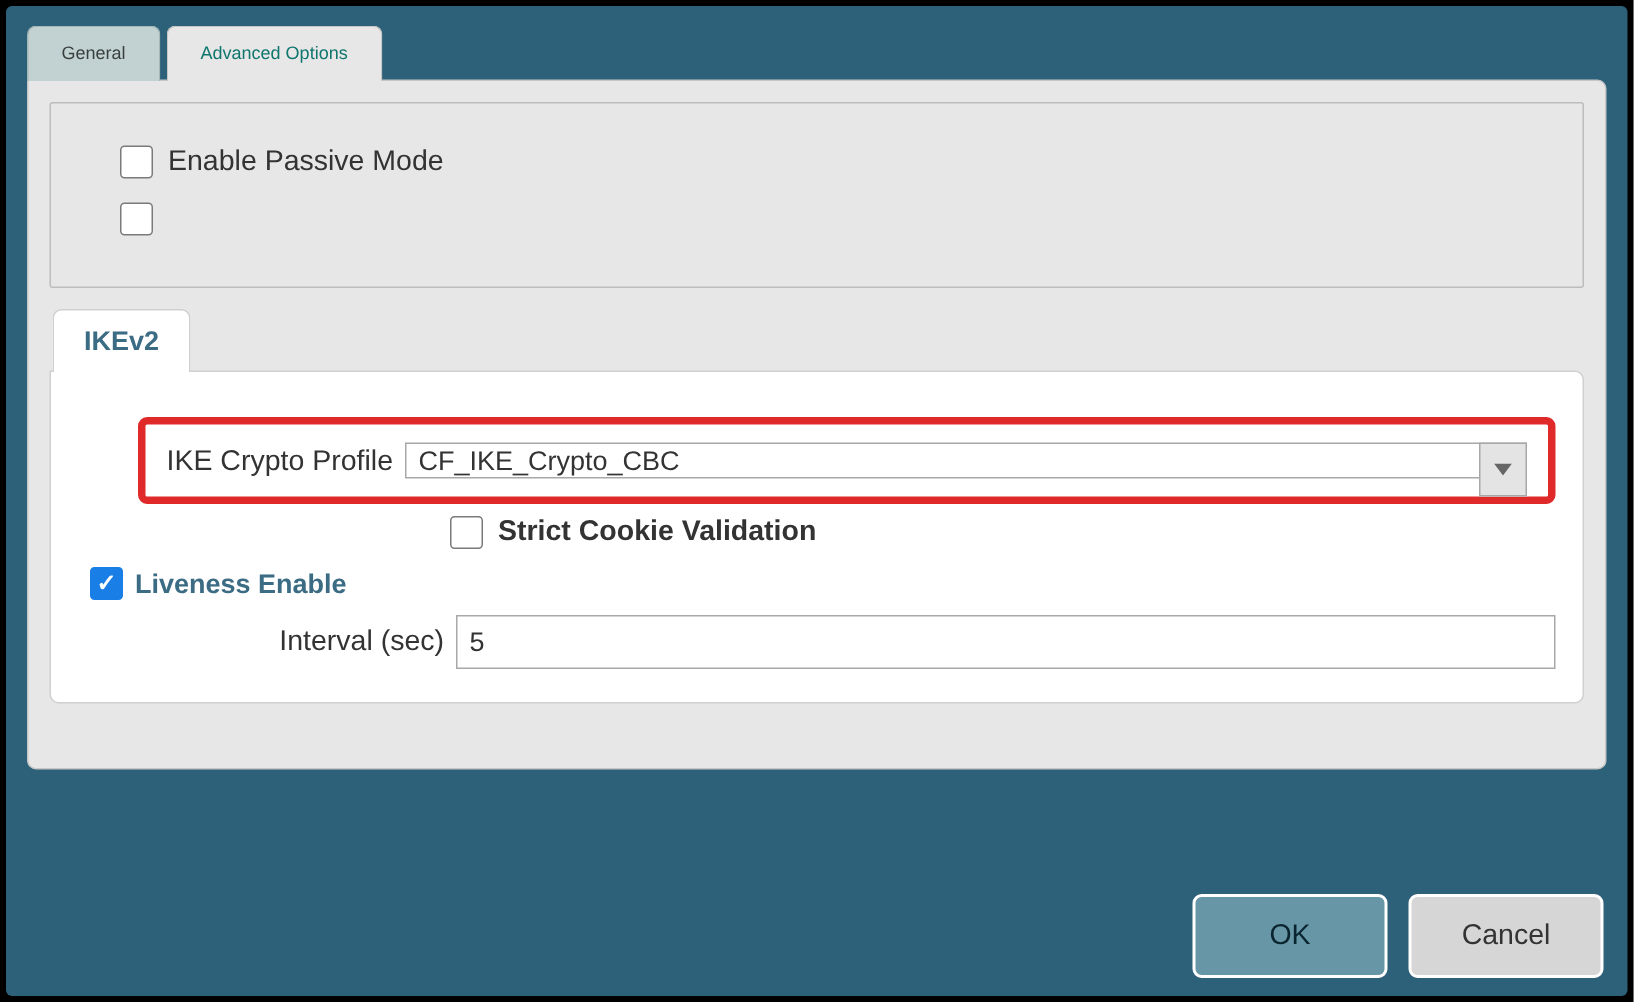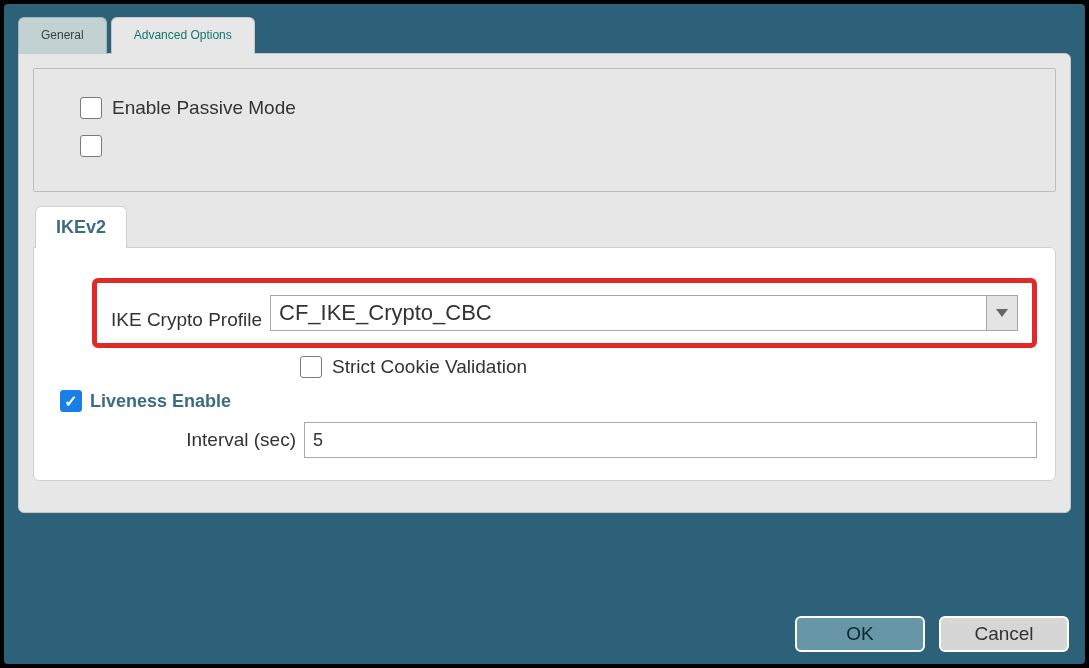--- a/index.html
+++ b/index.html
@@ -160,24 +160,24 @@
     font-size: 19px;
     color: #333;
     white-space: nowrap;
   }
   .select-wrap {
     flex: 1;
     position: relative;
   }
   .select-input {
     width: 100%;
-    height: 36px;
+    height: 24px;
     border: 1px solid #a8a8a8;
     background: #fff;
-    font-size: 22px;
+    font-size: 18px;
     padding: 4px 36px 4px 8px;
     color: #333;
   }
   .select-arrow {
     position: absolute;
     right: 0; top: 0;
     width: 32px; height: 36px;
     background: #e4e4e4;
     border: 1px solid #a8a8a8;
     display: flex;
@@ -186,20 +186,21 @@
     cursor: pointer;
   }
   .select-arrow svg { width: 12px; height: 8px; }
   .strict-row {
     display: flex;
     align-items: center;
     gap: 10px;
     margin: 8px 0 12px 248px;
     font-size: 19px;
     color: #333;
+    font-weight: bold;
   }
   .liveness-head {
     display: flex;
     align-items: center;
     gap: 8px;
     margin: 6px 0 10px 8px;
     color: #3b6c84;
     font-weight: bold;
     font-size: 18px;
   }
@@ -224,21 +225,21 @@
   }
   .footer {
     position: absolute;
     right: 16px;
     bottom: 12px;
     display: flex;
     gap: 14px;
   }
   .btn {
     min-width: 130px;
-    height: 36px;
+    height: 56px;
     border-radius: 6px;
     border: 2px solid #fff;
     font-size: 19px;
     cursor: pointer;
     display: flex;
     align-items: center;
     justify-content: center;
   }
   .btn-ok {
     background: #6797a7;

